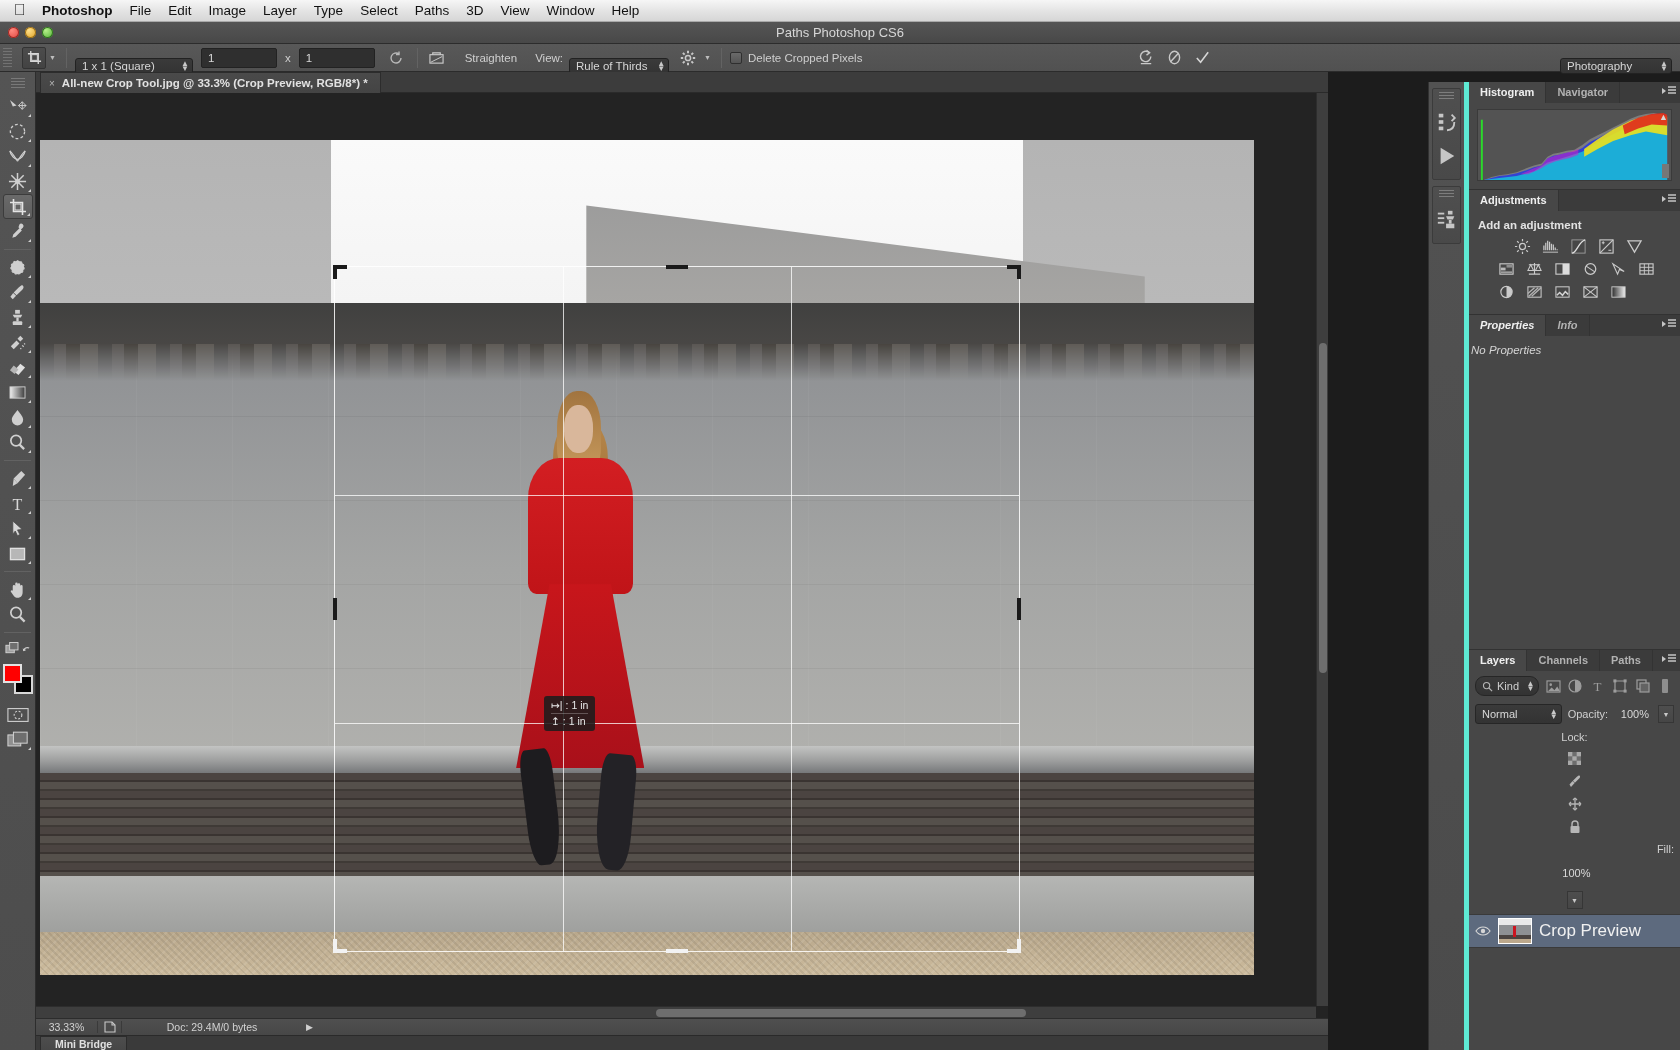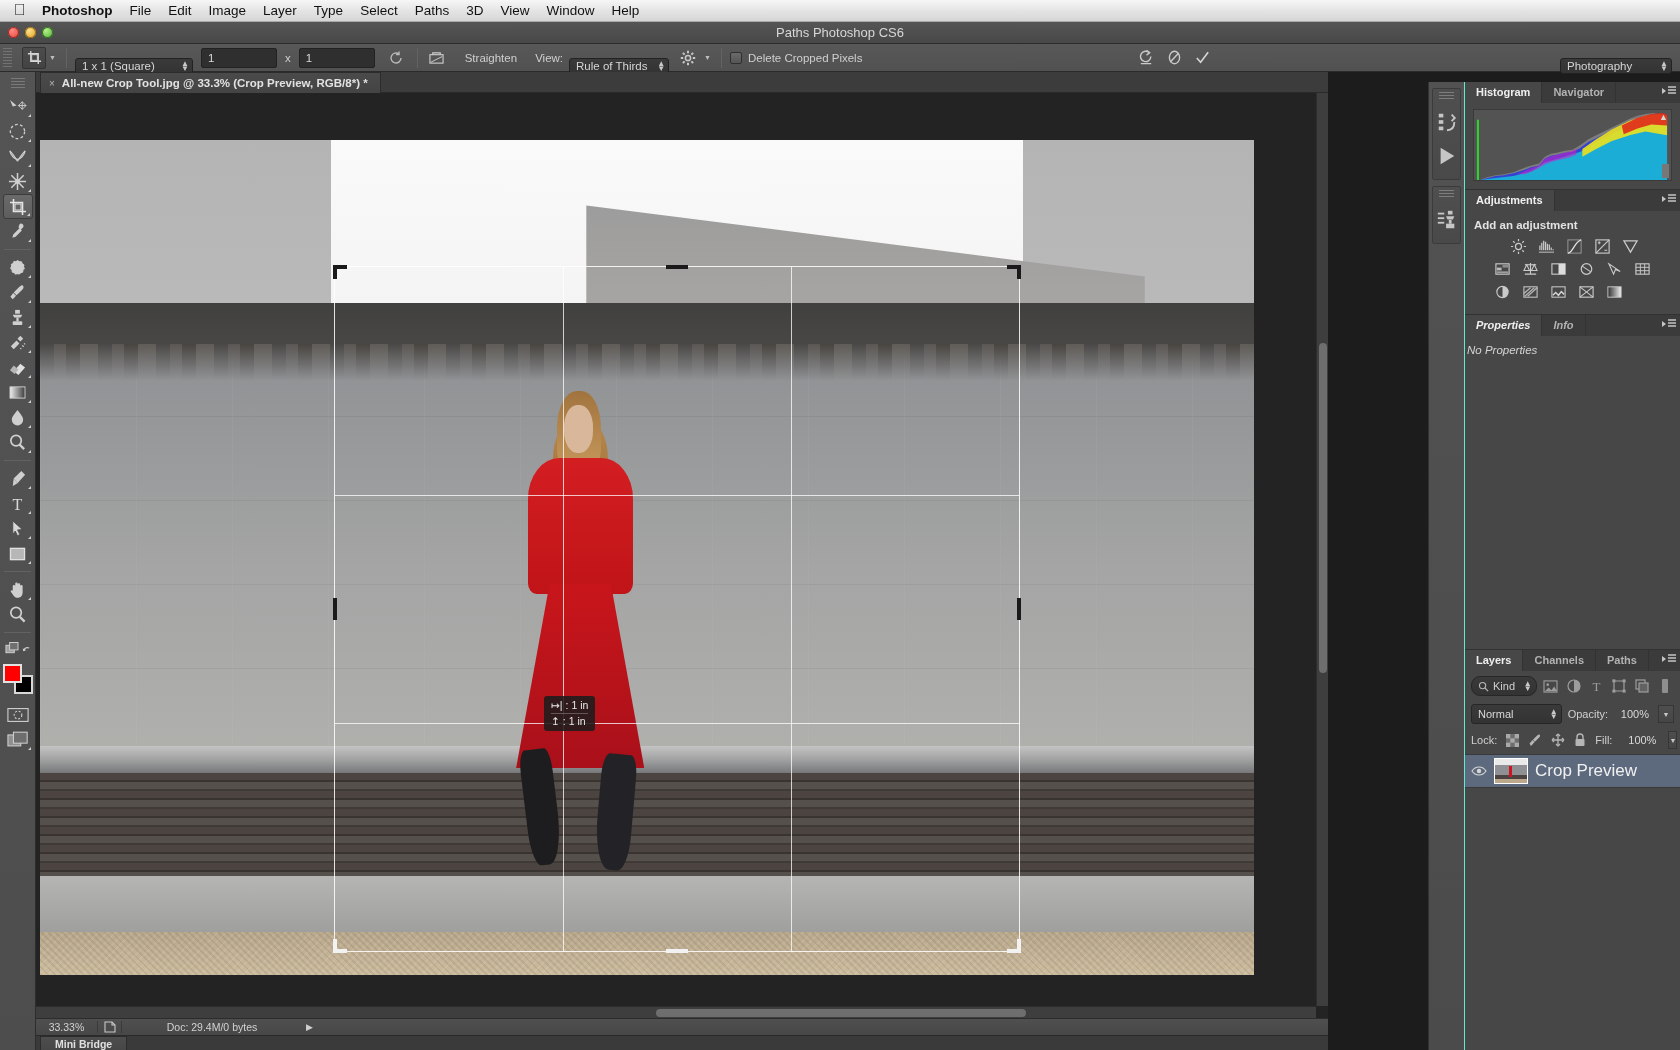--- a/index.html
+++ b/index.html
@@ -248,21 +248,21 @@
   }
   #collapse-arrows { position:absolute; left: 1444px; top: 80px; color:#c9c9c9; font-size:10px; }
   .strip-grp { margin: 6px 3px; background: linear-gradient(to bottom,#4f4f4f,#494949);
       border:1px solid #3b3b3b; border-radius:2px; padding: 2px 0 6px 0; }
   .strip-grip { height: 9px; width:15px; margin: 1px auto 4px auto;
       background-image: repeating-linear-gradient(to bottom,#7d7d7d 0 1px,transparent 1px 3px);}
   .strip-ico { height: 34px; display:flex; align-items:center; justify-content:center; }
 
   
   #panels { position: absolute; left: 1464px; top: 82px; width: 216px; height: 968px;
-     background: #f97316; border-left:1px solid #5eead4; }
+     background: #f97316; border-left:5px solid #5eead4; }
   .panel { background: #474747; border-bottom: 1px solid #323232; }
   .panel-tabs { height: 21px; background: #3b3b3b; display:flex; align-items:flex-end; position: relative; }
   .ptab { height: 21px; padding: 0 11px; line-height: 21px; font-size: 11px; font-weight:bold;
      color: #b2b2b2; background: #3b3b3b; border-right: 1px solid #333; }
   .ptab.active { background: #474747; color: #efefef; }
   .pmenu { position:absolute; right: 4px; top: 4px; display:flex; align-items:center; color:#c5c5c5; }
   .panel-body { padding: 6px 8px 8px 8px; }
   .panel-title { color:#e2e2e2; font-size: 11.5px; font-weight: bold; margin: 2px 0 6px 1px;}
   .adj-row { display:flex; gap: 6px; margin-bottom: 5px; }
   .adj-ico { width: 22px; height: 18px; display:flex; align-items:center; justify-content:center; }
@@ -280,21 +280,21 @@
   .lyr-filter .fico { width:20px; height:18px; display:flex;align-items:center;justify-content:center;color:#9d9d9d;}
   .blend-row { display:flex; align-items:center; gap: 6px; padding: 3px 6px; }
   .blend-sel { flex: 1; height: 20px; background: linear-gradient(to bottom,#3a3a3a,#333);
      border:1px solid #262626; border-radius:3px; color:#d8d8d8; font-size:11px;
      display:flex; align-items:center; padding: 0 3px 0 6px; }
   .lbl-sm { color:#d0d0d0; font-size: 11px; white-space:nowrap;}
   .num-box { height:18px; min-width: 38px; background: #474747; color:#d9d9d9; font-size:11px;
      display:flex; align-items:center; justify-content:flex-end; padding-right:3px;}
   .num-caret { width:16px;height:18px; background:linear-gradient(to bottom,#4e4e4e,#464646);
      border:1px solid #363636; display:flex;align-items:center;justify-content:center;color:#c8c8c8;font-size:7px;}
-  .lock-row { display:flex; align-items:center; gap: 9px; padding: 4px 6px 5px 6px; }
+  .lock-row { display:flex; align-items:center; gap: 9px; padding: 4px 6px 5px 6px; flex-direction: column; }
   .layer-row { display:flex; align-items:center; gap: 7px; height: 34px; padding: 0 6px;
      background: #5d6a7e; border-top:1px solid #3a3a3a; border-bottom:1px solid #3a3a3a;}
   .layer-thumb { width: 34px; height: 26px; background:#8a8a86; border: 1px solid #fff; position: relative; overflow:hidden;}
   .layer-name { color: #f0f0f0; font-size: 17px; }
 
   svg.i { display:block; }
 </style>
 </head>
 <body>
 

